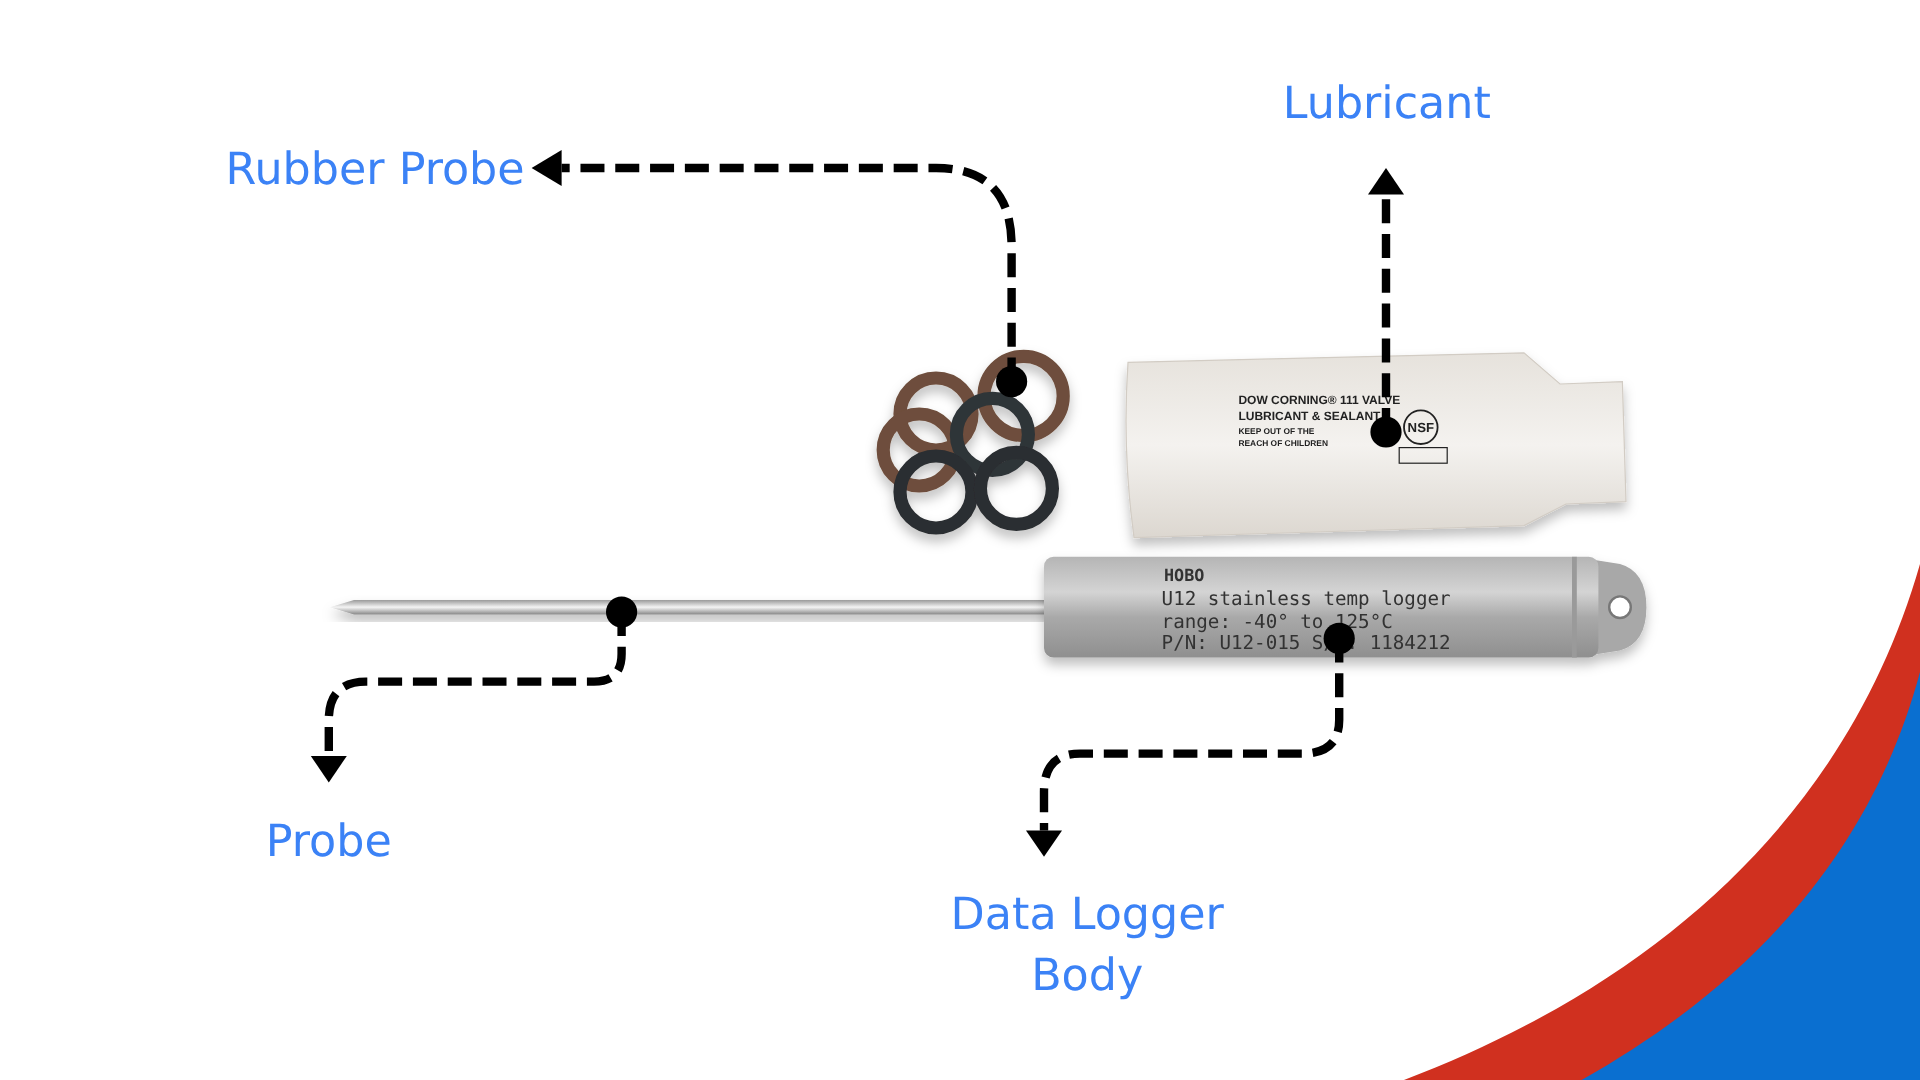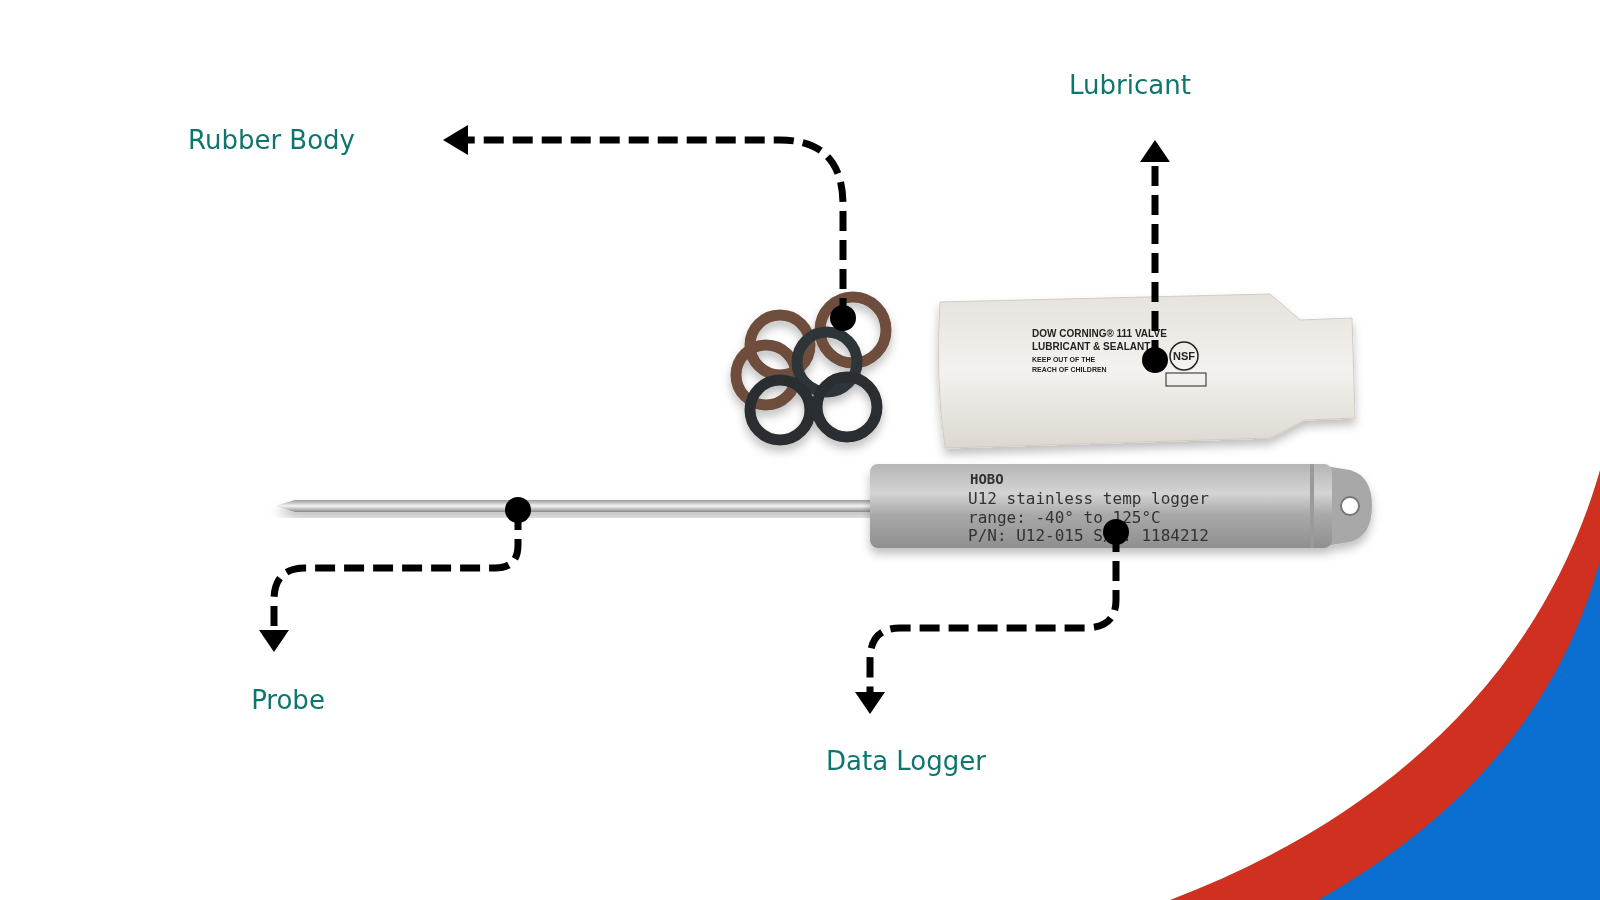--- a/index.html
+++ b/index.html
@@ -1,18 +1,18 @@
 <!DOCTYPE html>
 <html><head>
 <meta charset="utf-8">
 <style>
   html, body { margin:0; padding:0; }
   body { width:1600px; height:900px; background:#ffffff; position:relative; overflow:hidden;
          font-family:"DejaVu Sans","Liberation Sans",sans-serif; color:#111; }
-  .label { position:absolute; font-size:26px; line-height:51px; color:#0f766e; text-align:center; white-space:nowrap; }
+  .label { position:absolute; font-size:37px; line-height:51px; color:#3b82f6; text-align:center; white-space:nowrap; }
   svg { position:absolute; left:0; top:0; }
   .pkt-text { font-family:"Liberation Sans",sans-serif; font-weight:bold; fill:#222; }
   .logger-text { font-family:"DejaVu Sans Mono",monospace; fill:#333; }
 </style>
 </head>
 <body>
 
 <svg width="1600" height="900">
   <path d="M1170,900 C1380,820 1540,680 1600,470 L1600,900 Z" fill="#d0301f"></path>
   <path d="M1318,900 C1460,820 1560,710 1600,560 L1600,900 Z" fill="#0a6fd0"></path>
@@ -93,20 +93,21 @@
     <circle cx="1155" cy="360" r="13"></circle>
     <circle cx="518" cy="510" r="13"></circle>
     <circle cx="1116" cy="532" r="13"></circle>
     <polygon points="443,140 468,125 468,155"></polygon>
     <polygon points="1155,140 1140,162 1170,162"></polygon>
     <polygon points="274,652 259,630 289,630"></polygon>
     <polygon points="870,714 855,692 885,692"></polygon>
   </g>
 </svg>
 
-<div class="label" style="left:188px; top:115px;">Rubber Body</div>
+<div class="label" style="left:188px; top:115px;">Rubber Probe</div>
 <div class="label" style="left:1069px; top:60px;">Lubricant</div>
-<div class="label" style="left:188px; top:675px; width:200px;">
+<div class="label" style="left:174px; top:675px; width:200px;">
   <div>Probe</div>
 </div>
 <div class="label" style="left:778px; top:736px; width:256px;">
   <div>Data Logger</div>
+  <div>Body</div>
 </div>
 
 </body></html>

